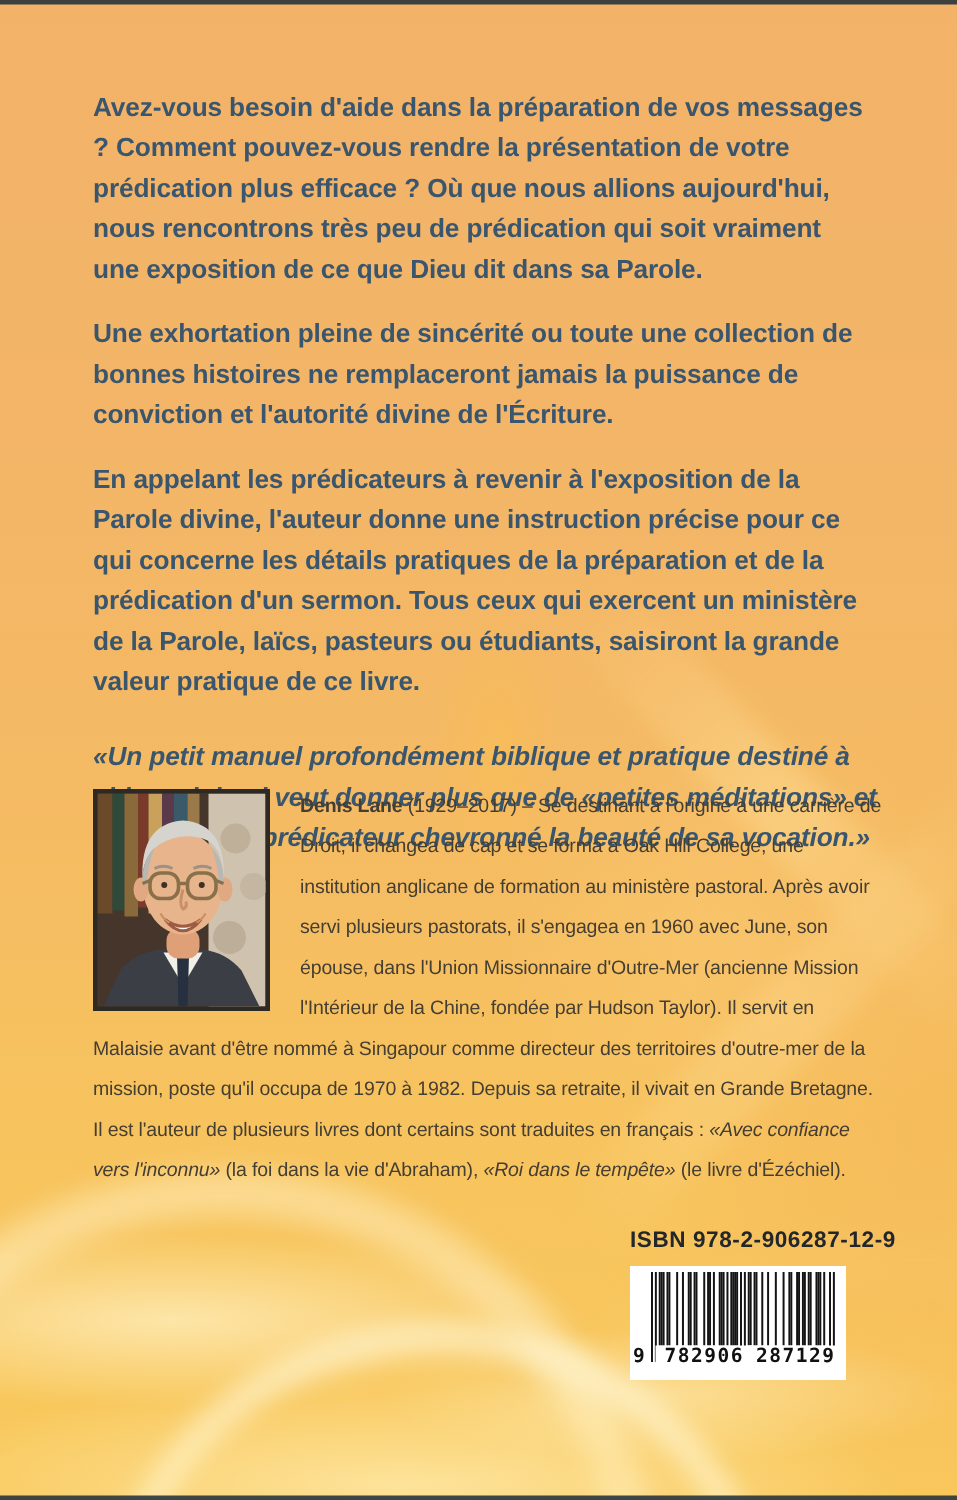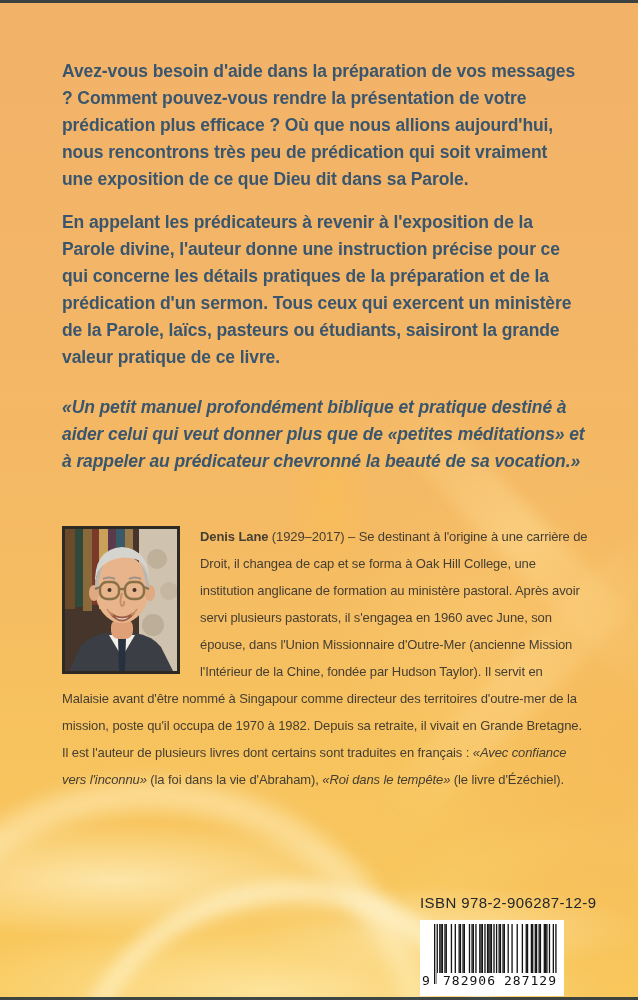--- a/index.html
+++ b/index.html
@@ -34,21 +34,21 @@
 
   
   .bio{position:absolute;left:62px;top:523px;width:527px;color:#453e32;
        font-size:13px;line-height:27px;letter-spacing:-0.1px;}
   .photo-frame{float:left;width:112px;height:142px;border:3px solid #2e2a23;
                margin:3px 20px 6px 0;background:#4a3828;}
   .photo-frame svg{display:block;}
   .bio-text{margin:0;}
 
   
-  .isbn-block{position:absolute;left:420px;top:894px;}
+  .isbn-block{position:absolute;left:420px;top:818px;font-weight:bold;}
   .isbn-label{font-size:15px;color:#23262b;letter-spacing:.4px;}
   .barcode-box{position:relative;margin-top:9px;width:144px;height:76px;background:#ffffff;}
   .barcode-box svg{position:absolute;left:14px;top:4px;}
   .bc-digit{position:absolute;font-family:"DejaVu Sans Mono",monospace;font-size:13px;color:#111;top:53px;height:16px;line-height:16px;}
   .bc-lead{left:2px;}
   .bc-grp{background:#ffffff;text-align:center;width:65px;letter-spacing:1px;}
   #bc-left{left:17px;} #bc-right{left:78px;}
 
   
   .publisher{position:absolute;left:63px;top:897px;display:flex;align-items:flex-end;}
@@ -65,20 +65,21 @@
   <div class="ring ring1"></div>
   <div class="ring ring2"></div>
   <div class="band bandA"></div>
   <div class="band bandB"></div>
   <div class="swirls"></div>
   <div class="trim trim-top"></div>
   <div class="trim trim-bottom"></div>
 
   <div class="content">
     <p class="para">Avez-vous besoin d'aide dans la préparation de vos messages ? Comment pouvez-vous rendre la présentation de votre prédication plus efficace ? Où que nous allions aujourd'hui, nous rencontrons très peu de prédication qui soit vraiment une exposition de ce que Dieu dit dans sa Parole.</p>
+    <p class="para">Une exhortation pleine de sincérité ou toute une collection de bonnes histoires ne remplaceront jamais la puissance de conviction et l'autorité divine de l'Écriture.</p>
     <p class="para">En appelant les prédicateurs à revenir à l'exposition de la Parole divine, l'auteur donne une instruction précise pour ce qui concerne les détails pratiques de la préparation et de la prédication d'un sermon. Tous ceux qui exercent un ministère de la Parole, laïcs, pasteurs ou étudiants, saisiront la grande valeur pratique de ce livre.</p>
     <p class="quote">«Un petit manuel profondément biblique et pratique destiné à aider celui qui veut donner plus que de «petites méditations» et à rappeler au prédicateur chevronné la beauté de sa vocation.»</p>
   </div>
 
   <div class="bio">
     <div class="photo-frame">
       <svg width="112" height="142" viewBox="0 0 112 142">
 
         <rect x="0" y="0" width="112" height="142" fill="#46352a"></rect>
         <rect x="0" y="0" width="10" height="80" fill="#6b4a2a"></rect>

